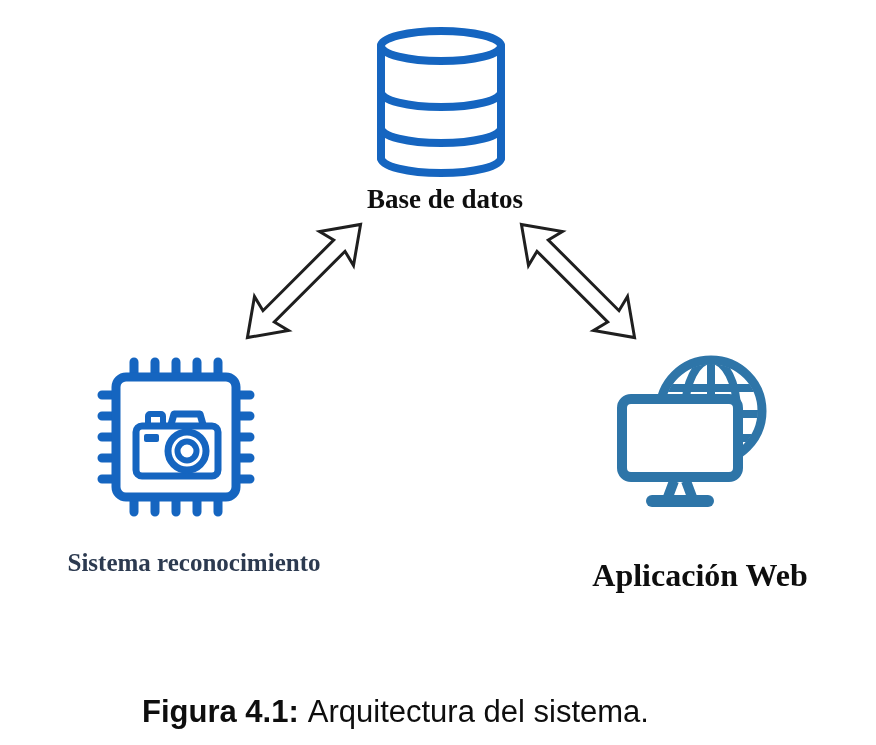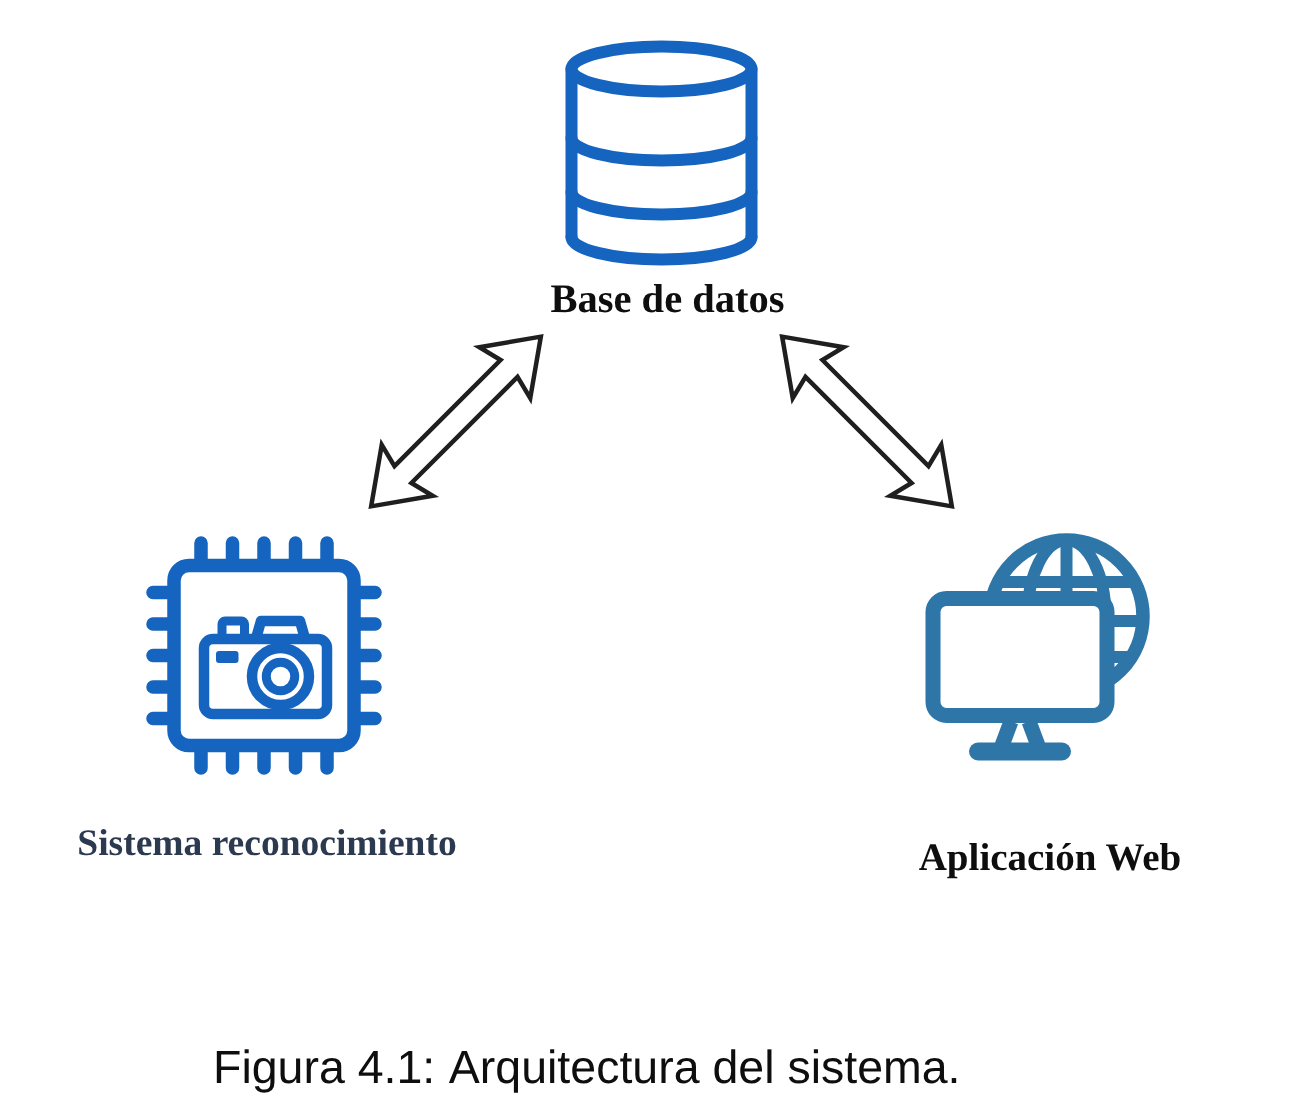--- a/index.html
+++ b/index.html
@@ -7,29 +7,29 @@
   .figure {
     position:relative; width:876px; height:745px;
     background:var(--background,#ffffff); overflow:hidden;
     font-family:"Liberation Serif","DejaVu Serif",serif;
   }
   .abs { position:absolute; }
   svg { display:block; overflow:visible; }
 
   .node-label { font-weight:bold; text-align:center; }
   .db-label   { left:340px; top:184px; width:210px; font-size:27px; color:var(--label-dark,#0e0e0e); }
-  .rec-label  { left:28px;  top:549px; width:300px; font-size:25px; line-height:28px; color:var(--label-navy,#2c3a50); }
-  .web-label  { left:589px; top:557px; width:222px; font-size:26px; color:var(--label-dark,#0e0e0e); }
+  .rec-label  { left:44px;  top:549px; width:300px; font-size:25px; line-height:28px; color:var(--label-navy,#2c3a50); }
+  .web-label  { left:589px; top:557px; width:222px; font-size:32px; color:var(--label-dark,#0e0e0e); }
 
   .caption {
     left:142px; top:694px; white-space:nowrap;
     font-family:"Liberation Sans","DejaVu Sans",sans-serif;
     font-size:31px; color:var(--label-dark,#0e0e0e);
   }
-  .caption .cap-label { font-weight:normal; margin-right:9px; }
+  .caption .cap-label { font-weight:bold; margin-right:9px; }
 
   .s-blue     { stroke:var(--icon-blue,#1565c0); fill:none; }
   .s-blue-wf  { stroke:var(--icon-blue,#1565c0); fill:#fff; }
   .f-blue     { fill:var(--icon-blue,#1565c0); stroke:none; }
   .s-steel    { stroke:var(--icon-steel-blue,#2e75a8); fill:none; }
   .s-steel-wf { stroke:var(--icon-steel-blue,#2e75a8); fill:#fff; }
   .arrow-shape{ stroke:var(--arrow-outline,#1f1f1f); fill:#fff; stroke-width:3; stroke-linejoin:miter; }
 </style>
 </head>
 <body>

